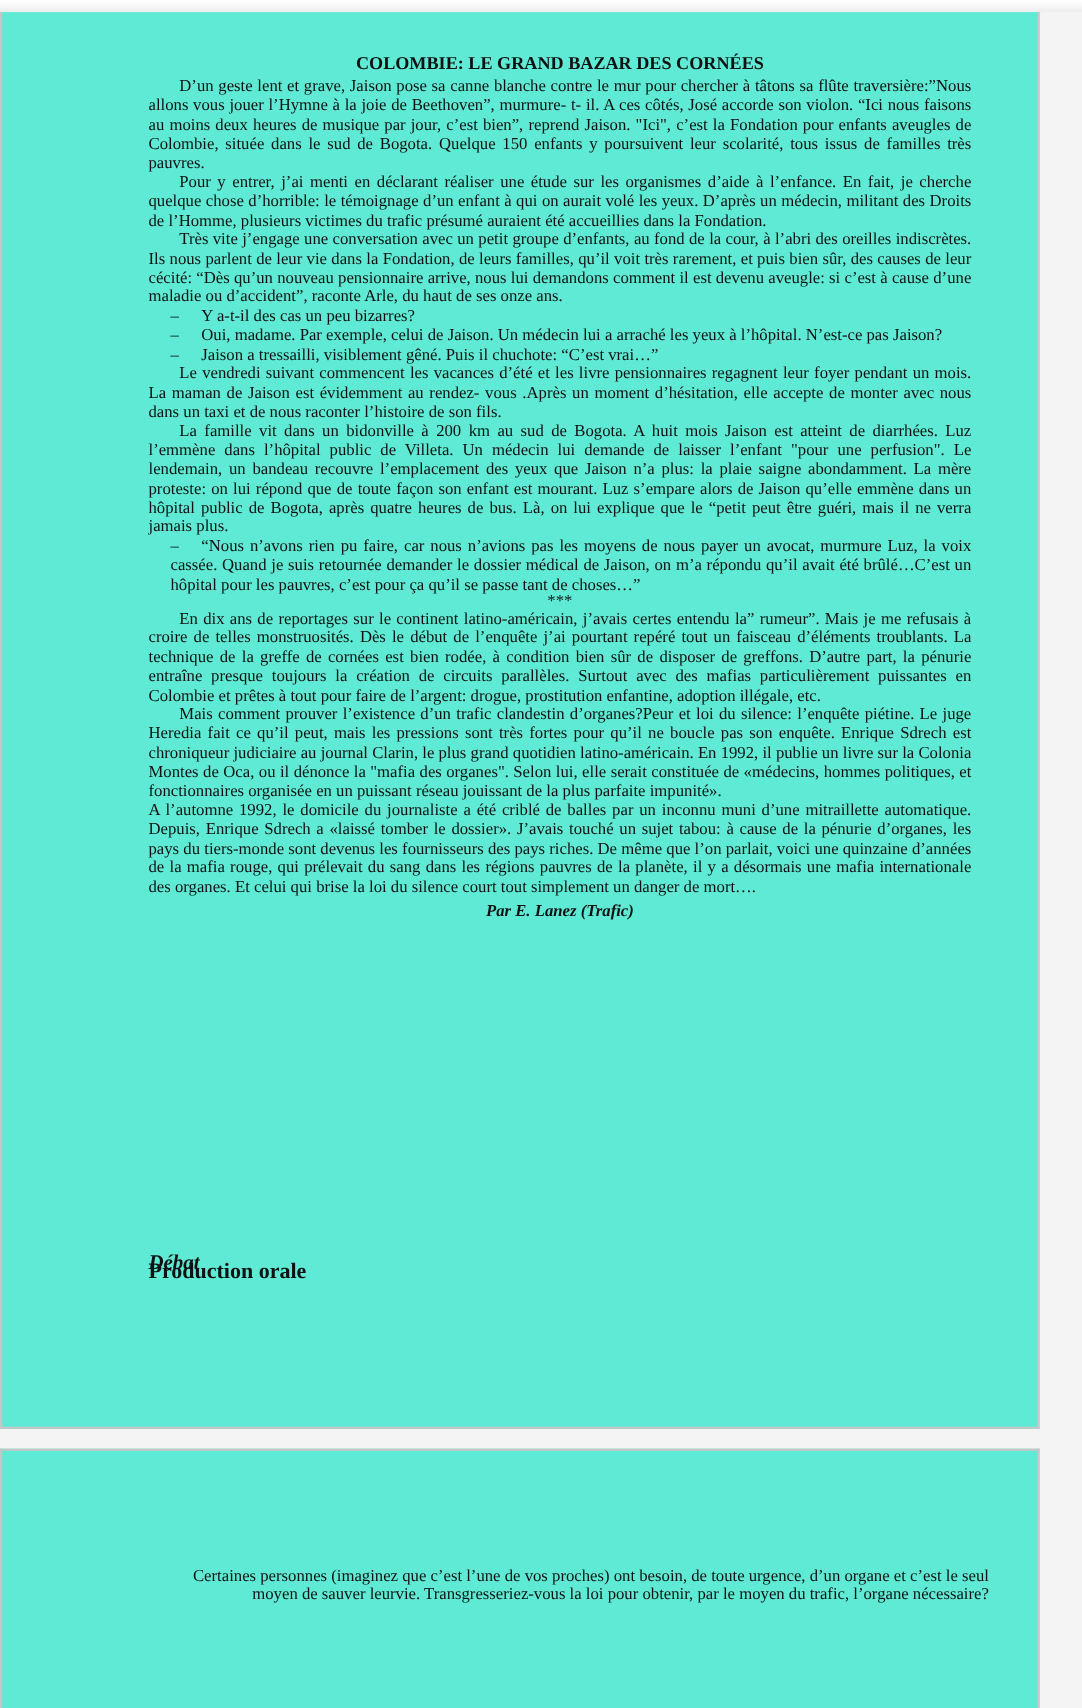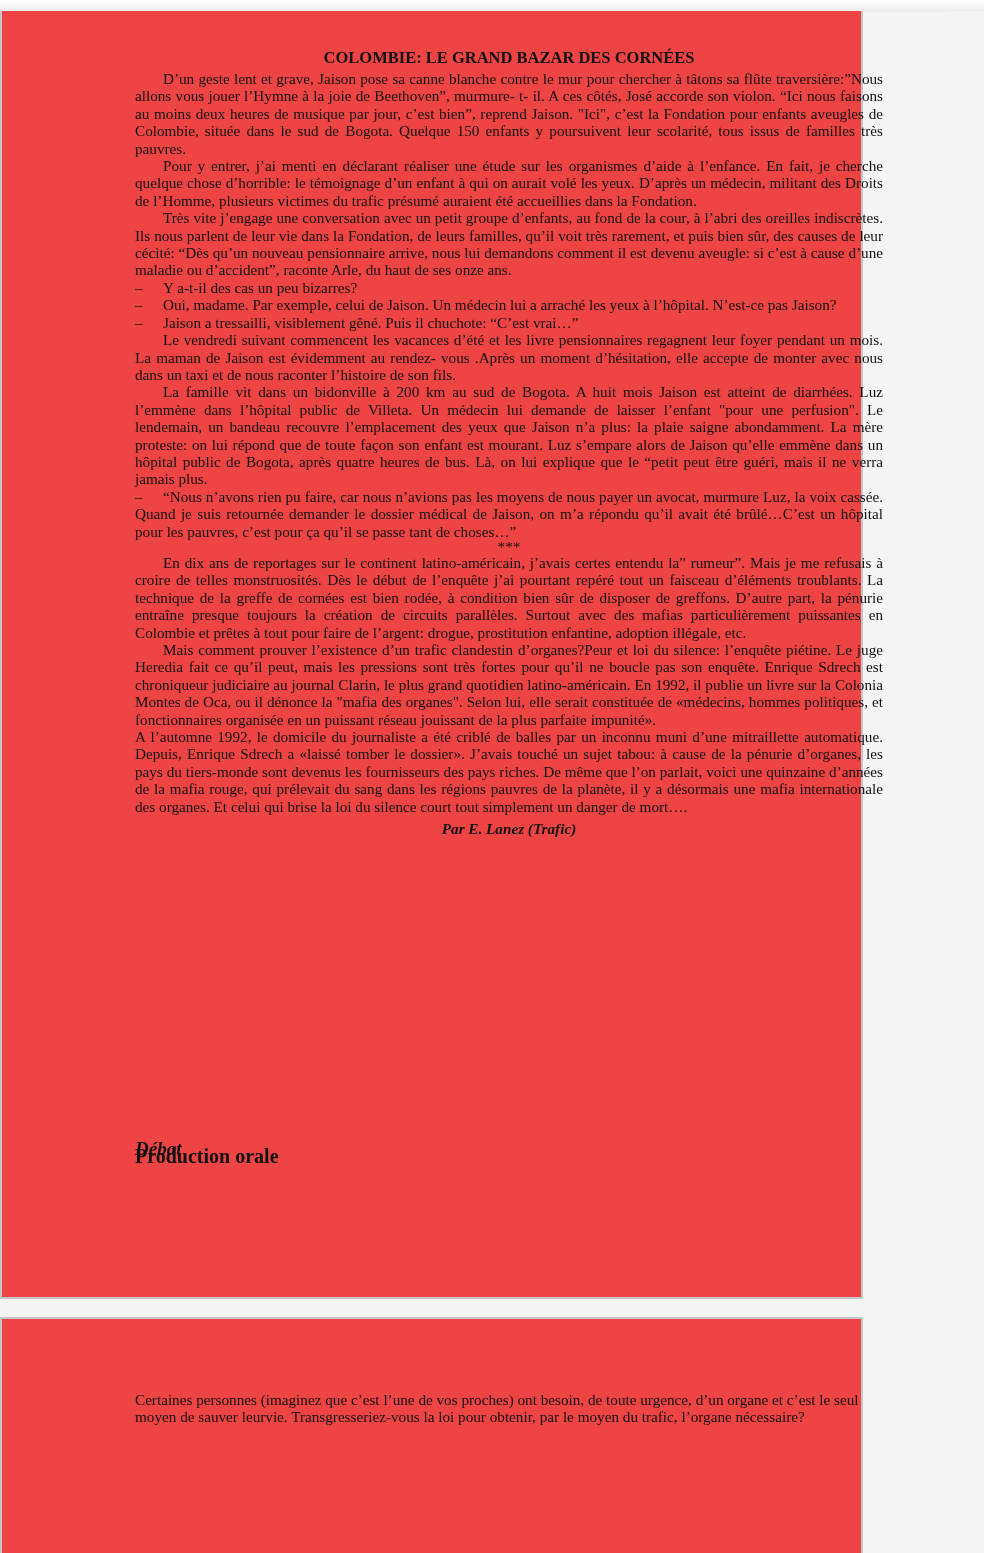--- a/index.html
+++ b/index.html
@@ -8,55 +8,55 @@
     background:#f4f4f4;
     font-family:"Liberation Serif", serif;
     color:#111;
     position:relative;
   }
   .topbar {
     position:absolute; left:0; top:0; width:984px; height:12px;
     background:linear-gradient(#ffffff, #ececec);
   }
   .page {
-    position:absolute; left:0; width:863px;
-    background:#ef4444;
+    position:absolute; left:0; width:945px;
+    background:#5eead4;
     border:2px solid #c6c6c6;
     box-sizing:border-box;
   }
   #page1 { top:11px; height:1288px; border-top:none; }
   #page2 { top:1317px; height:250px; border-bottom:none; }
   .content {
     position:absolute; left:133px; width:748px;
     font-size:15.2px; line-height:17.4px;
     text-align:justify;
   }
   #page1 .content { top:37px; }
   .title {
     text-align:center; font-weight:bold; font-size:16.5px;
     line-height:20px; margin-bottom:2px;
   }
   p { margin:0; }
   .ind { text-indent:28px; }
-  .dash { position:relative; }
+  .dash { position:relative;margin-left:20px; }
   .dash .mark { display:inline-block; width:28px; }
   .stars { text-align:center; line-height:14px; }
   .sig {
     text-align:center; font-weight:bold; font-style:italic;
     margin-top:5px;
   }
   .prod {
     position:absolute; left:133px; top:1135px;
     font-size:20px; font-weight:bold; line-height:20px;
   }
   .debat {
     position:absolute; left:133px; top:1128px;
     font-size:19px; font-weight:bold; font-style:italic; line-height:20px;
   }
-  #page2 .content { top:72px; text-align:left; }
+  #page2 .content { top:105px; text-align:right;margin-left:16px; }
   .right-strip {
     position:absolute; left:947px; top:11px; width:37px; height:1542px;
     background:#f4f4f4;
   }
 </style>
 </head>
 <body>
 
 <div class="topbar"></div>
 <div class="right-strip"></div>

